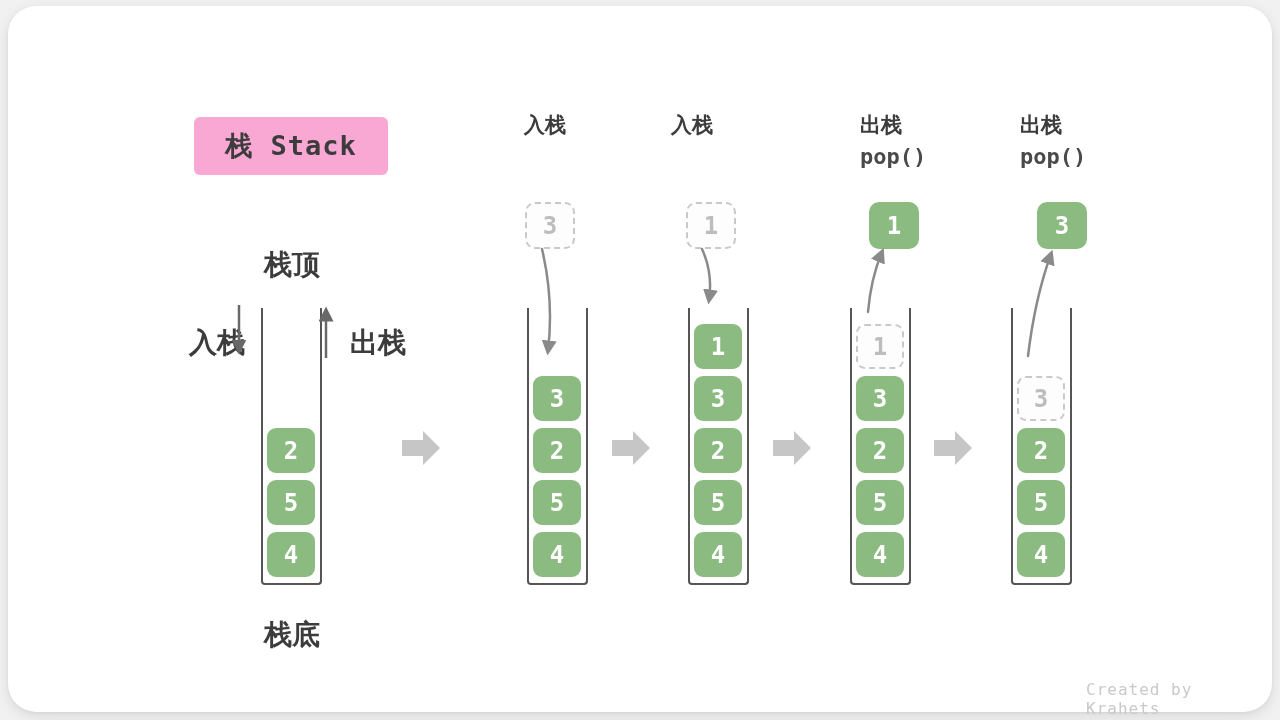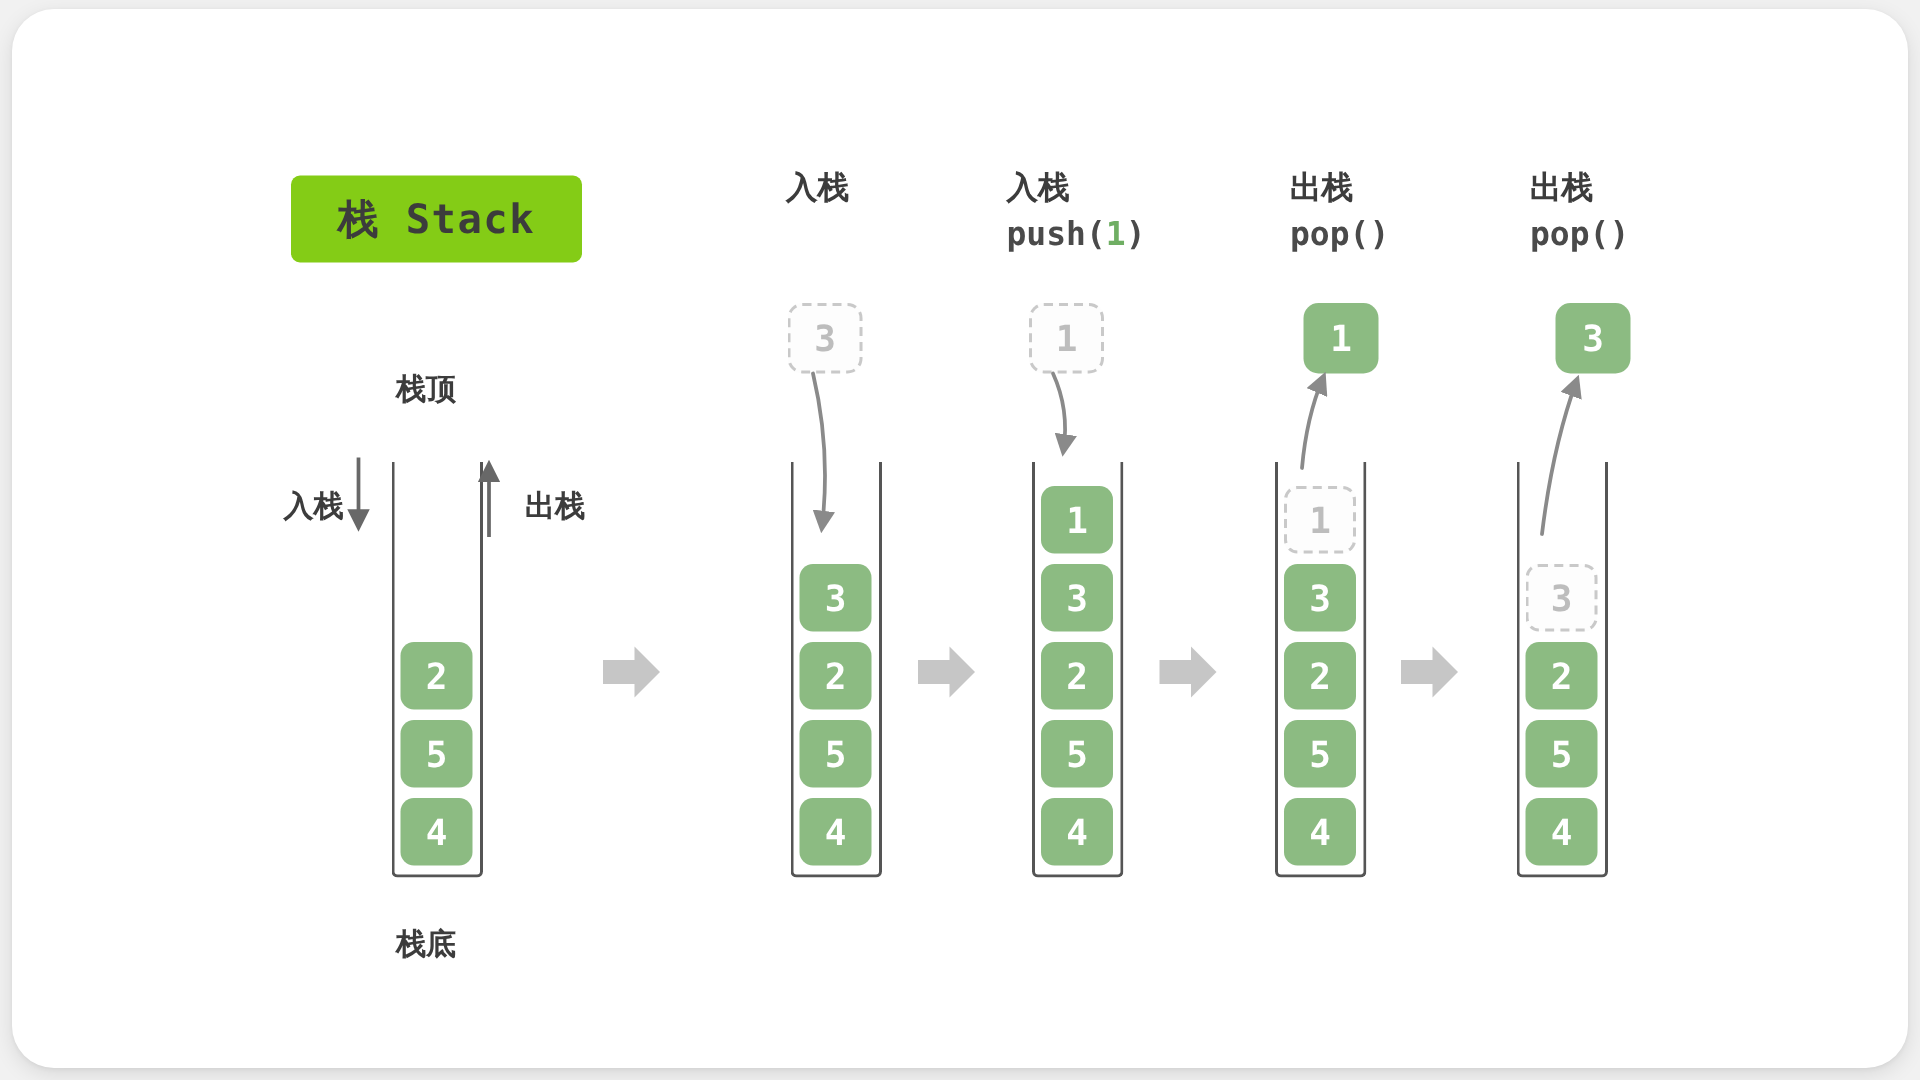--- a/index.html
+++ b/index.html
@@ -14,21 +14,21 @@
     left: 8px; top: 6px;
     width: 1264px; height: 706px;
     background: #ffffff;
     border-radius: 28px;
     box-shadow: 0 4px 14px rgba(0,0,0,0.10), 0 1px 3px rgba(0,0,0,0.05);
   }
   .title-box {
     position: absolute;
     left: 186px; top: 111px;
     width: 194px; height: 58px;
-    background: #84cc16;
+    background: #f9a8d4;
     border-radius: 6px;
     color: #3c3c3c;
     font-family: "DejaVu Sans Mono", "Liberation Mono", monospace;
     font-size: 27px;
     font-weight: 600;
     display: flex; align-items: center; justify-content: center;
     letter-spacing: 1px;
   }
   .op-header { position: absolute; top: 104px; width: 160px; }
   .op-cn {
@@ -78,21 +78,21 @@
     display: flex; align-items: center; justify-content: center;
     box-sizing: border-box;
   }
   .block.ghost {
     background: #fdfdfd;
     border: 2px dashed #c9c9c9;
     color: #bdbdbd;
   }
   .cjk-label {
     position: absolute;
-    font-size: 20px; font-weight: bold; color: #3c3c3c;
+    font-size: 28px; font-weight: bold; color: #3c3c3c;
     white-space: nowrap;
   }
   .overlay {
     position: absolute; left: 0; top: 0;
     width: 1280px; height: 720px;
     pointer-events: none;
   }
   .watermark {
     position: absolute;
     left: 1078px; top: 674px;
@@ -106,21 +106,20 @@
 
 <div class="card">
 
   <div class="title-box">栈 Stack</div>
 
   <div class="op-header" style="left:516px">
     <div class="op-cn">入栈</div>
   </div>
   <div class="op-header" style="left:663px">
     <div class="op-cn">入栈</div>
-    <div class="op-code"><span>push(</span><span class="arg">1</span><span>)</span></div>
   </div>
   <div class="op-header" style="left:852px">
     <div class="op-cn">出栈</div>
     <div class="op-code"><span>pop(</span><span class="arg"></span><span>)</span></div>
   </div>
   <div class="op-header" style="left:1012px">
     <div class="op-cn">出栈</div>
     <div class="op-code"><span>pop(</span><span class="arg"></span><span>)</span></div>
   </div>
 
@@ -163,20 +162,21 @@
     <div class="block" style="top:120px">2</div>
     <div class="block" style="top:172px">5</div>
     <div class="block" style="top:224px">4</div>
   </div>
 
   <div class="cjk-label" style="left:256px; top:240px">栈顶</div>
   <div class="cjk-label" style="left:256px; top:610px">栈底</div>
   <div class="cjk-label" style="left:181px; top:318px">入栈</div>
   <div class="cjk-label" style="left:342px; top:318px">出栈</div>
 
+  <div class="watermark">Created by Krahets</div>
 </div>
 
 <svg class="overlay" viewBox="0 0 1280 720">
   <defs>
     <marker id="ah-dark" viewBox="0 0 10 10" refX="7" refY="5" markerWidth="6" markerHeight="6" orient="auto-start-reverse">
       <path d="M0,0 L10,5 L0,10 z" fill="#686868"></path>
     </marker>
     <marker id="ah-gray" viewBox="0 0 10 10" refX="7" refY="5" markerWidth="6" markerHeight="6" orient="auto-start-reverse">
       <path d="M0,0 L10,5 L0,10 z" fill="#8a8a8a"></path>
     </marker>

